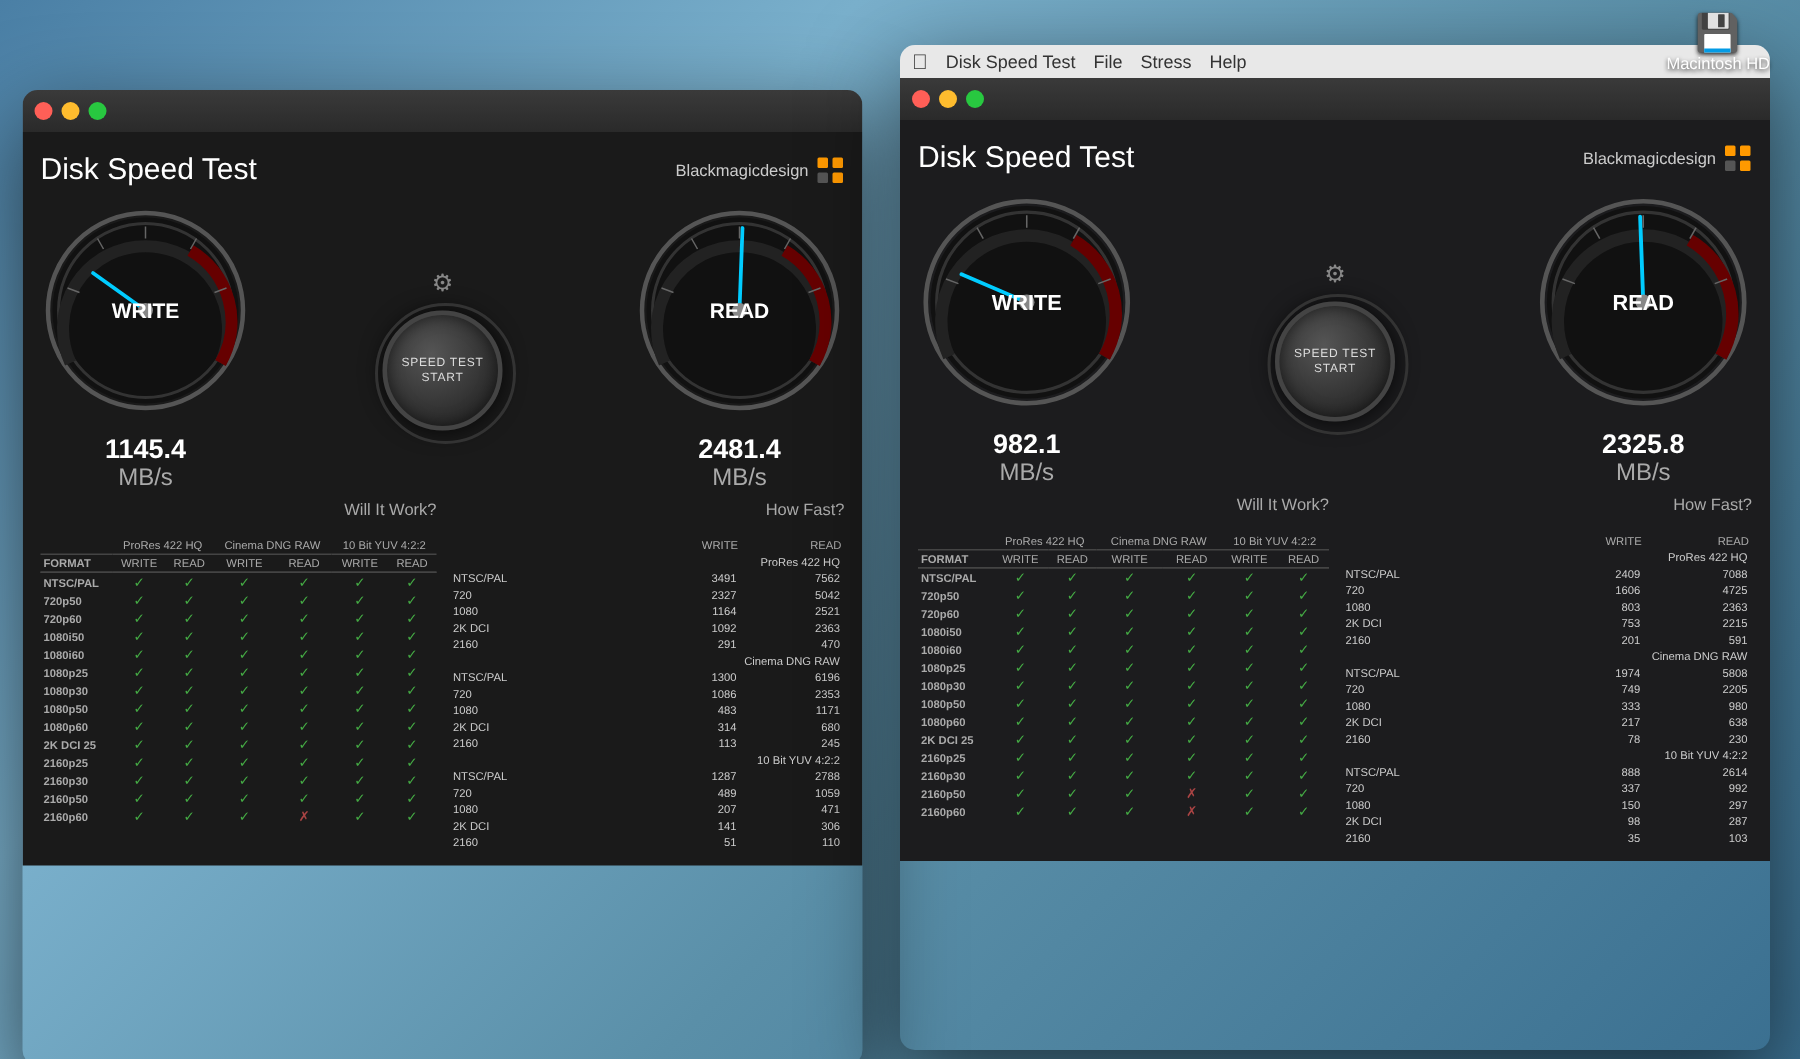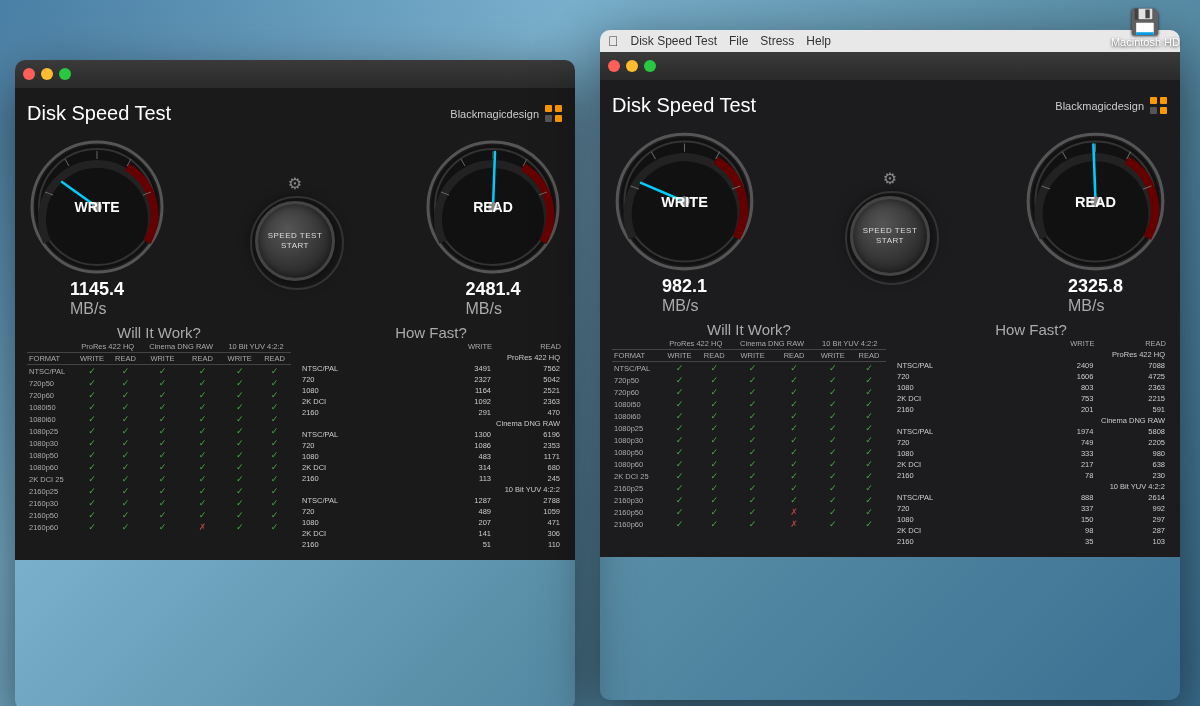--- a/index.html
+++ b/index.html
@@ -145,22 +145,22 @@
       flex-direction: column;
       align-items: center;
     }
 
     
     .gauge-svg {
       display: block;
     }
 
     .gauge-reading {
-      text-align: left;
-      margin-top: 2px;
+      text-align: center;
+      margin-top: 12px;
     }
 
     .gauge-value {
       color: white;
       font-size: 18px;
       font-weight: bold;
     }
 
     .gauge-unit {
       color: #aaa;
@@ -223,23 +223,23 @@
       gap: 8px;
       font-size: 8.5px;
     }
 
     .table-half {
       flex: 1;
     }
 
     .table-section-title {
       color: #aaa;
-      font-size: 15px;
-      text-align: center;
-      margin-bottom: 0;
+      font-size: 11px;
+      text-align: right;
+      margin-bottom: 12px;
     }
 
     .format-table {
       width: 100%;
       border-collapse: collapse;
       color: #ccc;
     }
 
     .format-table th {
       color: #aaa;
@@ -253,20 +253,21 @@
     .format-table td {
       text-align: center;
       padding: 1px 2px;
       font-size: 7.5px;
       color: #ccc;
     }
 
     .format-table .row-label {
       text-align: left;
       color: #aaa;
+      font-weight: bold;
     }
 
     .check {
       color: #4a4;
       font-size: 9px;
     }
 
     .cross {
       color: #a44;
       font-size: 9px;

